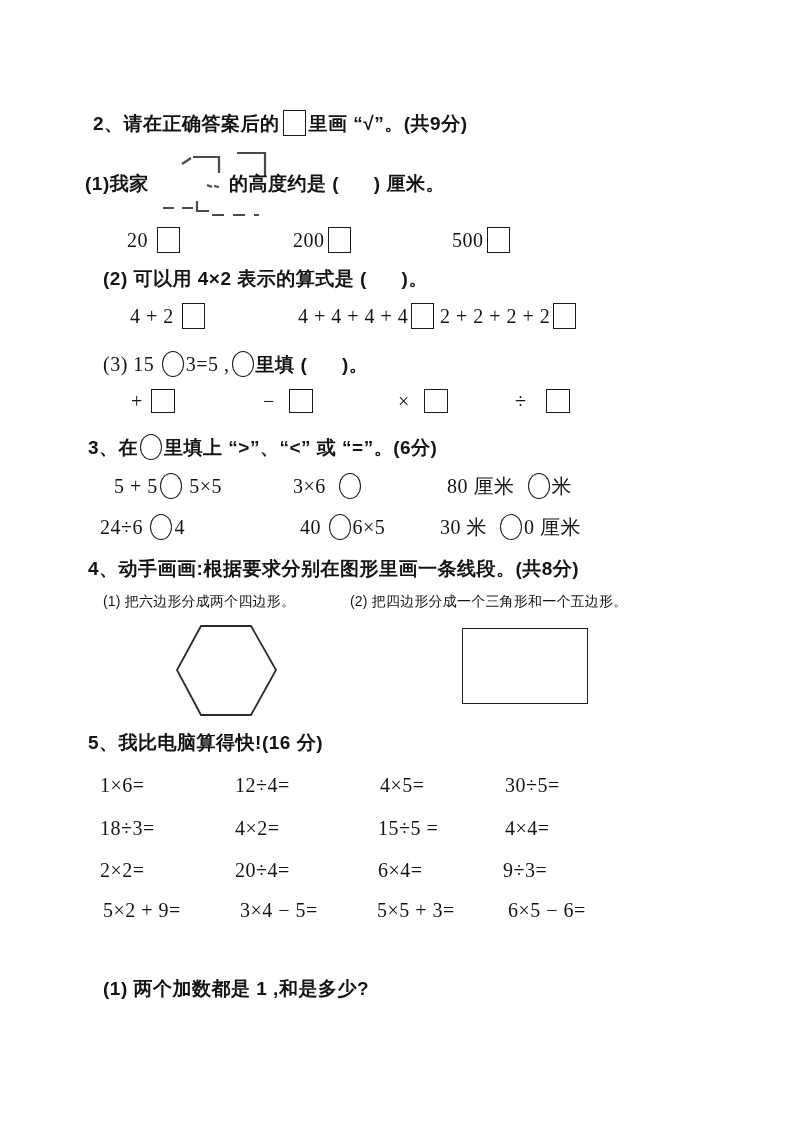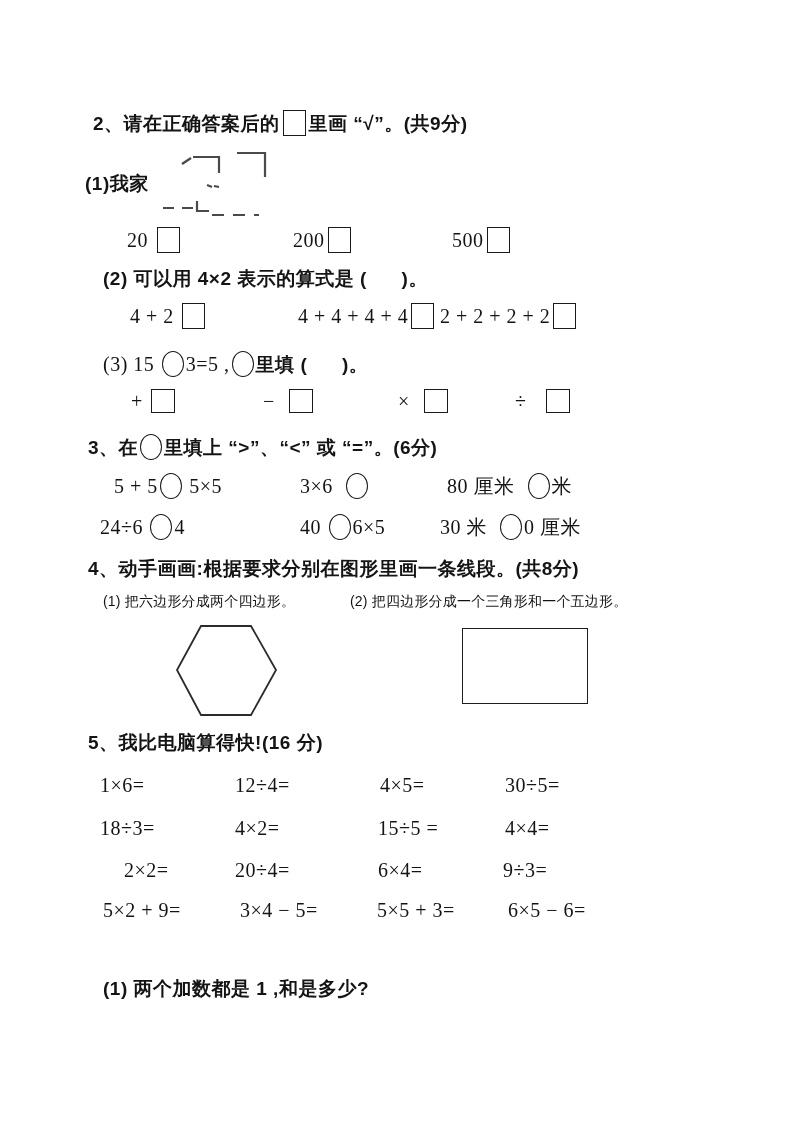--- a/index.html
+++ b/index.html
@@ -43,20 +43,21 @@
     <g fill="none" stroke="#4a4a4a" stroke-width="2.2">
       <polyline points="27,19 36,13"></polyline>
       <polyline points="38,12 64,12 64,28"></polyline>
       <polyline points="82,8 110,8 110,32"></polyline>
       <path d="M52,40 l5,2 M59,41 l5,1"></path>
       <path d="M8,63 H41" stroke-dasharray="11 8"></path>
       <polyline points="42,56 42,66 54,66"></polyline>
       <path d="M57,70 H104" stroke-dasharray="12 9"></path>
     </g>
   </svg>
+  <div class="abs cn" style="left:229px;top:171px;">的高度约是 (      ) 厘米。</div>
 
   <div class="abs eq" style="left:127px;top:227px;"><span>20</span> <span class="box"></span></div>
   <div class="abs eq" style="left:293px;top:227px;"><span>200</span><span class="box"></span></div>
   <div class="abs eq" style="left:452px;top:227px;"><span>500</span><span class="box"></span></div>
 
   <div class="abs cn" style="left:103px;top:266px;">(2) 可以用 4×2 表示的算式是 (      )。</div>
 
   <div class="abs eq" style="left:130px;top:303px;"><span>4 + 2</span> <span class="box"></span></div>
   <div class="abs eq" style="left:298px;top:303px;"><span>4 + 4 + 4 + 4</span><span class="box"></span></div>
   <div class="abs eq" style="left:440px;top:303px;"><span>2 + 2 + 2 + 2</span><span class="box"></span></div>
@@ -64,21 +65,21 @@
   <div class="abs cn" style="left:103px;top:351px;"><span class="eq">(3) 15 </span><span class="circ"></span><span class="eq">3=5 ,</span><span class="circ"></span><span>里填 (      )。</span></div>
 
   <div class="abs eq" style="left:131px;top:388px;"><span>+</span> <span class="box sm"></span></div>
   <div class="abs eq" style="left:263px;top:388px;"><span>−</span>  <span class="box sm"></span></div>
   <div class="abs eq" style="left:398px;top:388px;"><span>×</span>  <span class="box sm"></span></div>
   <div class="abs eq" style="left:515px;top:388px;"><span>÷</span>   <span class="box sm"></span></div>
 
   <div class="abs cn" style="left:88px;top:434px;"><span>3、在</span><span class="circ"></span><span>里填上 “&gt;”、“&lt;” 或 “=”。(6分)</span></div>
 
   <div class="abs eq" style="left:114px;top:473px;"><span>5 + 5</span><span class="circ"></span><span> 5×5</span></div>
-  <div class="abs eq" style="left:300px;top:473px;"><span>3×6  </span><span class="circ"></span><span></span></div>
+  <div class="abs eq" style="left:293px;top:473px;"><span>3×6  </span><span class="circ"></span><span></span></div>
   <div class="abs eq" style="left:447px;top:473px;"><span>80 厘米  </span><span class="circ"></span><span>米</span></div>
 
   <div class="abs eq" style="left:100px;top:514px;"><span>24÷6 </span><span class="circ"></span><span>4</span></div>
   <div class="abs eq" style="left:300px;top:514px;"><span>40 </span><span class="circ"></span><span>6×5</span></div>
   <div class="abs eq" style="left:440px;top:514px;"><span>30 米  </span><span class="circ"></span><span>0 厘米</span></div>
 
   <div class="abs cn" style="left:88px;top:556px;">4、动手画画:根据要求分别在图形里画一条线段。(共8分)</div>
   <div class="abs cn-light" style="left:103px;top:589px;">(1) 把六边形分成两个四边形。</div>
   <div class="abs cn-light" style="left:350px;top:589px;">(2) 把四边形分成一个三角形和一个五边形。</div>
 
@@ -92,21 +93,21 @@
   <div class="abs eq" style="left:100px;top:772px;">1×6=</div>
   <div class="abs eq" style="left:235px;top:772px;">12÷4=</div>
   <div class="abs eq" style="left:380px;top:772px;">4×5=</div>
   <div class="abs eq" style="left:505px;top:772px;">30÷5=</div>
 
   <div class="abs eq" style="left:100px;top:815px;">18÷3=</div>
   <div class="abs eq" style="left:235px;top:815px;">4×2=</div>
   <div class="abs eq" style="left:378px;top:815px;">15÷5 =</div>
   <div class="abs eq" style="left:505px;top:815px;">4×4=</div>
 
-  <div class="abs eq" style="left:100px;top:857px;margin-left:24px;">2×2=</div>
+  <div class="abs eq" style="left:100px;top:857px;">2×2=</div>
   <div class="abs eq" style="left:235px;top:857px;">20÷4=</div>
   <div class="abs eq" style="left:378px;top:857px;">6×4=</div>
   <div class="abs eq" style="left:503px;top:857px;">9÷3=</div>
 
   <div class="abs eq" style="left:103px;top:897px;">5×2 + 9=</div>
   <div class="abs eq" style="left:240px;top:897px;">3×4 − 5=</div>
   <div class="abs eq" style="left:377px;top:897px;text-align:right;">5×5 + 3=</div>
   <div class="abs eq" style="left:508px;top:897px;">6×5 − 6=</div>
 
   <div class="abs cn" style="left:103px;top:976px;">(1) 两个加数都是 1 ,和是多少?</div>

